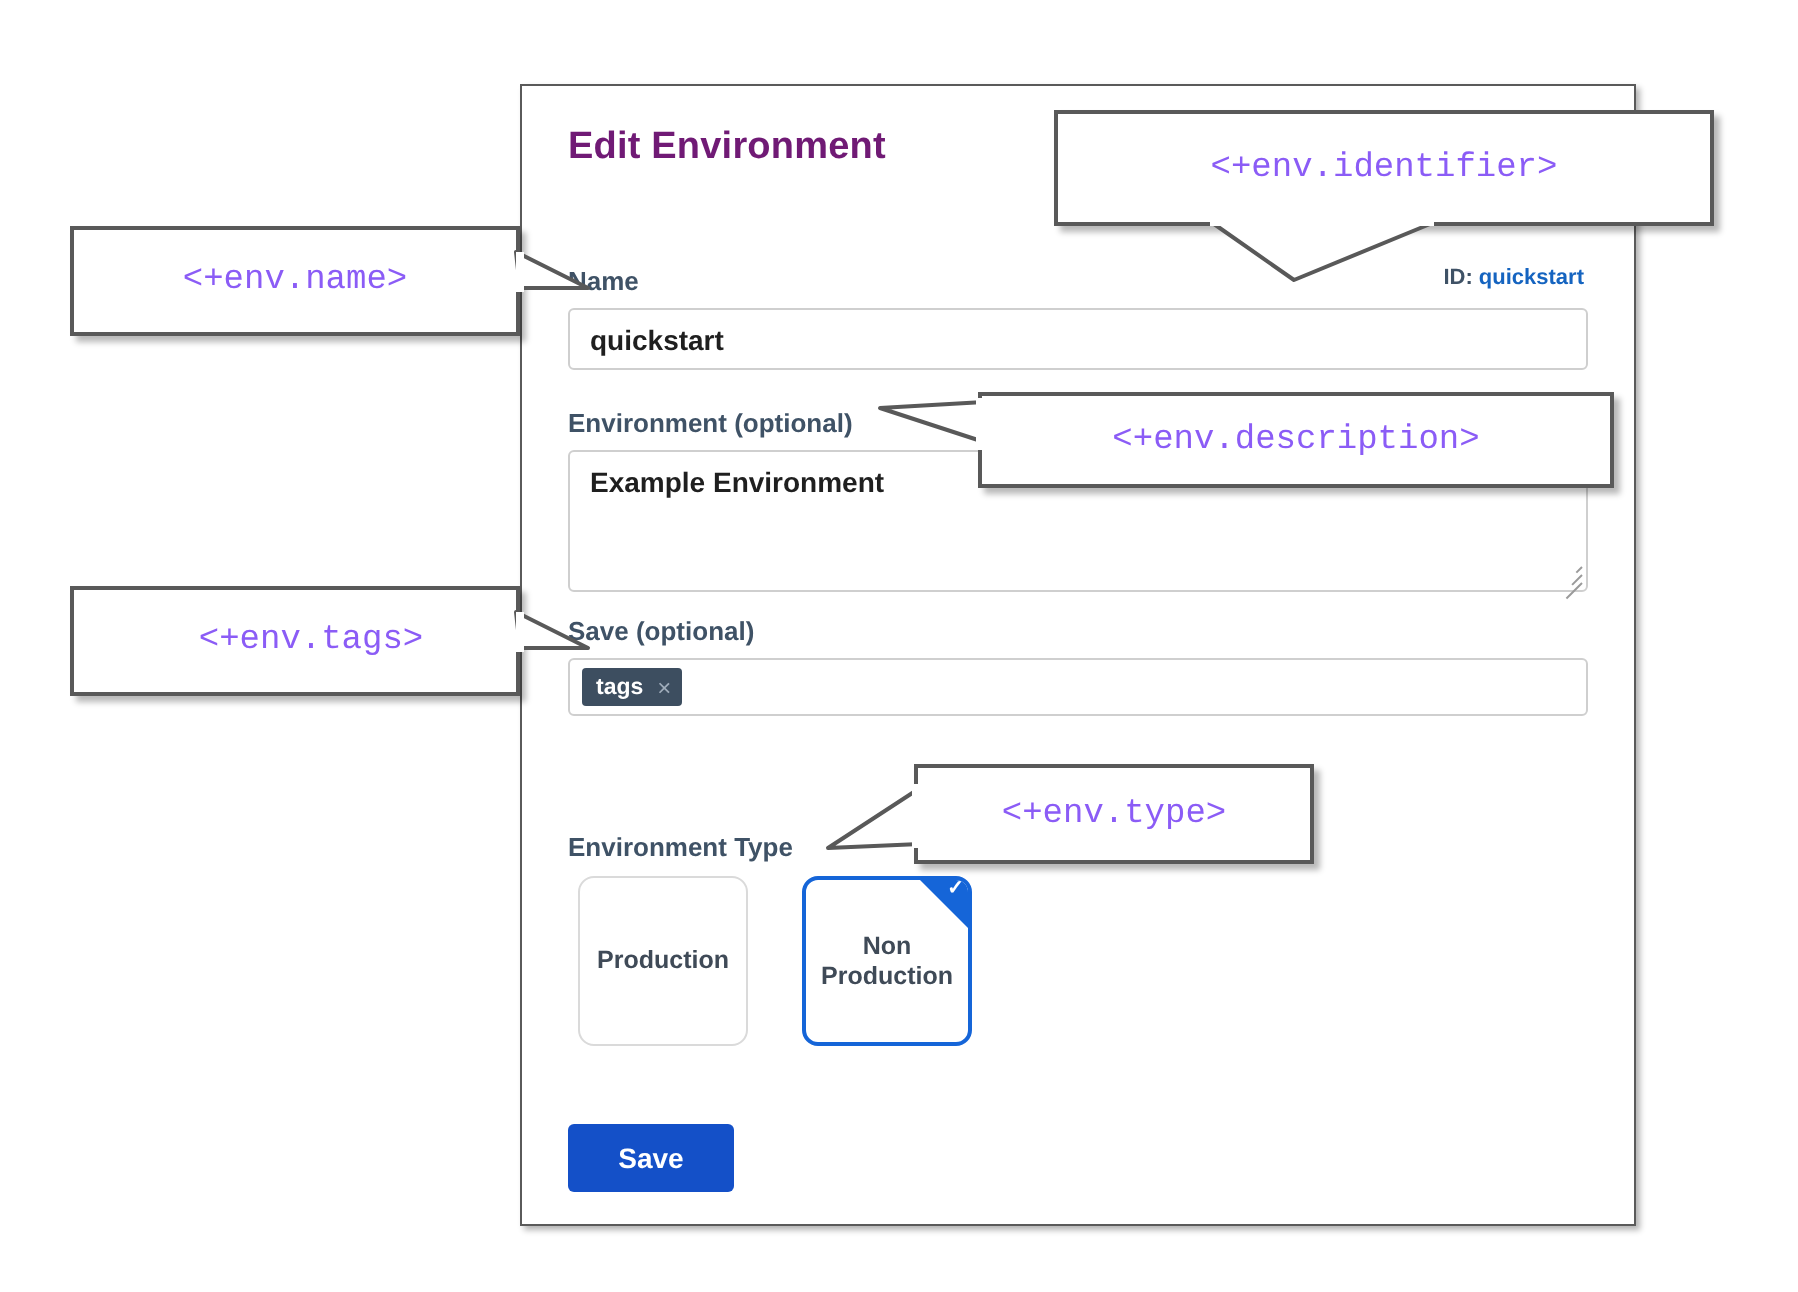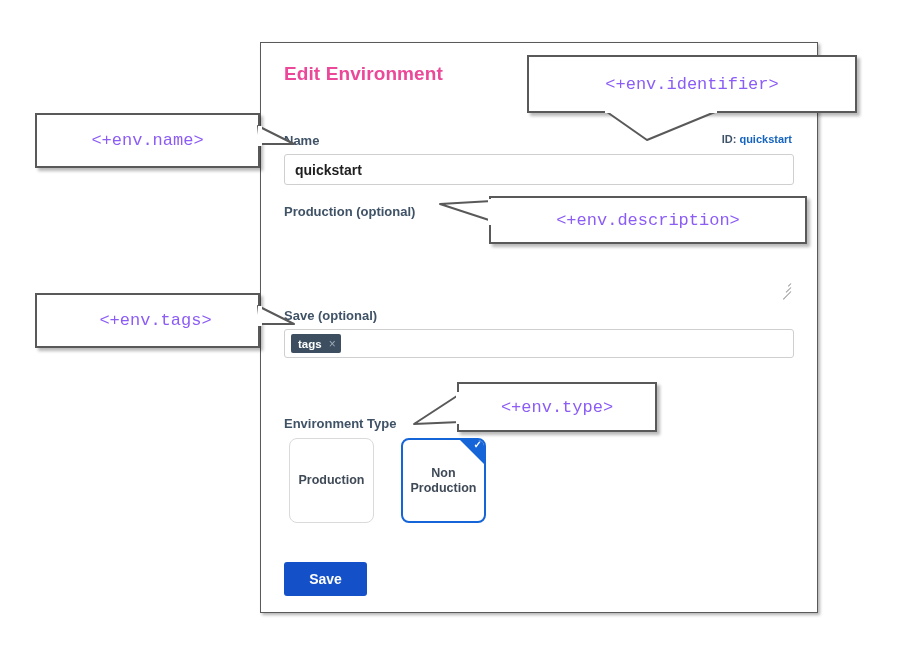--- a/index.html
+++ b/index.html
@@ -27,21 +27,21 @@
     box-sizing: border-box;
     box-shadow: 2px 2px 3px rgba(0,0,0,0.30);
   }
 
   #panel-title {
     position: absolute;
     left: 23px;
     top: 20px;
     font-size: 19px;
     font-weight: bold;
-    color: #ec4899;
+    color: #701a75;
     letter-spacing: 0.1px;
   }
 
   .field-label {
     font-size: 13px;
     font-weight: bold;
     color: #3f5266;
   }
 
   #name-label  { position: absolute; left: 23px; top: 90px; }
@@ -275,22 +275,23 @@
 
   <div id="name-label" class="field-label">Name</div>
 
   <div id="id-row">
     <span>ID:</span>
     <span id="id-value">quickstart</span>
   </div>
 
   <input id="name-input" class="text-input" type="text" value="quickstart" style="">
 
-  <div id="desc-label" class="field-label">Production (optional)</div>
-
+  <div id="desc-label" class="field-label">Environment (optional)</div>
+
+  <textarea id="desc-input" class="text-input" style="">Example Environment</textarea>
 
   <div id="desc-resize-handle">
     <i style="width:11px; top:10px;"></i>
     <i style="width:7px;  top:10px; transform:translateY(-4px) rotate(-45deg);"></i>
     <i style="width:4px;  top:10px; transform:translateY(-8px) rotate(-45deg);"></i>
   </div>
 
   <div id="tags-label" class="field-label">Save (optional)</div>
 
   <div id="tags-input" class="text-input"></div>

